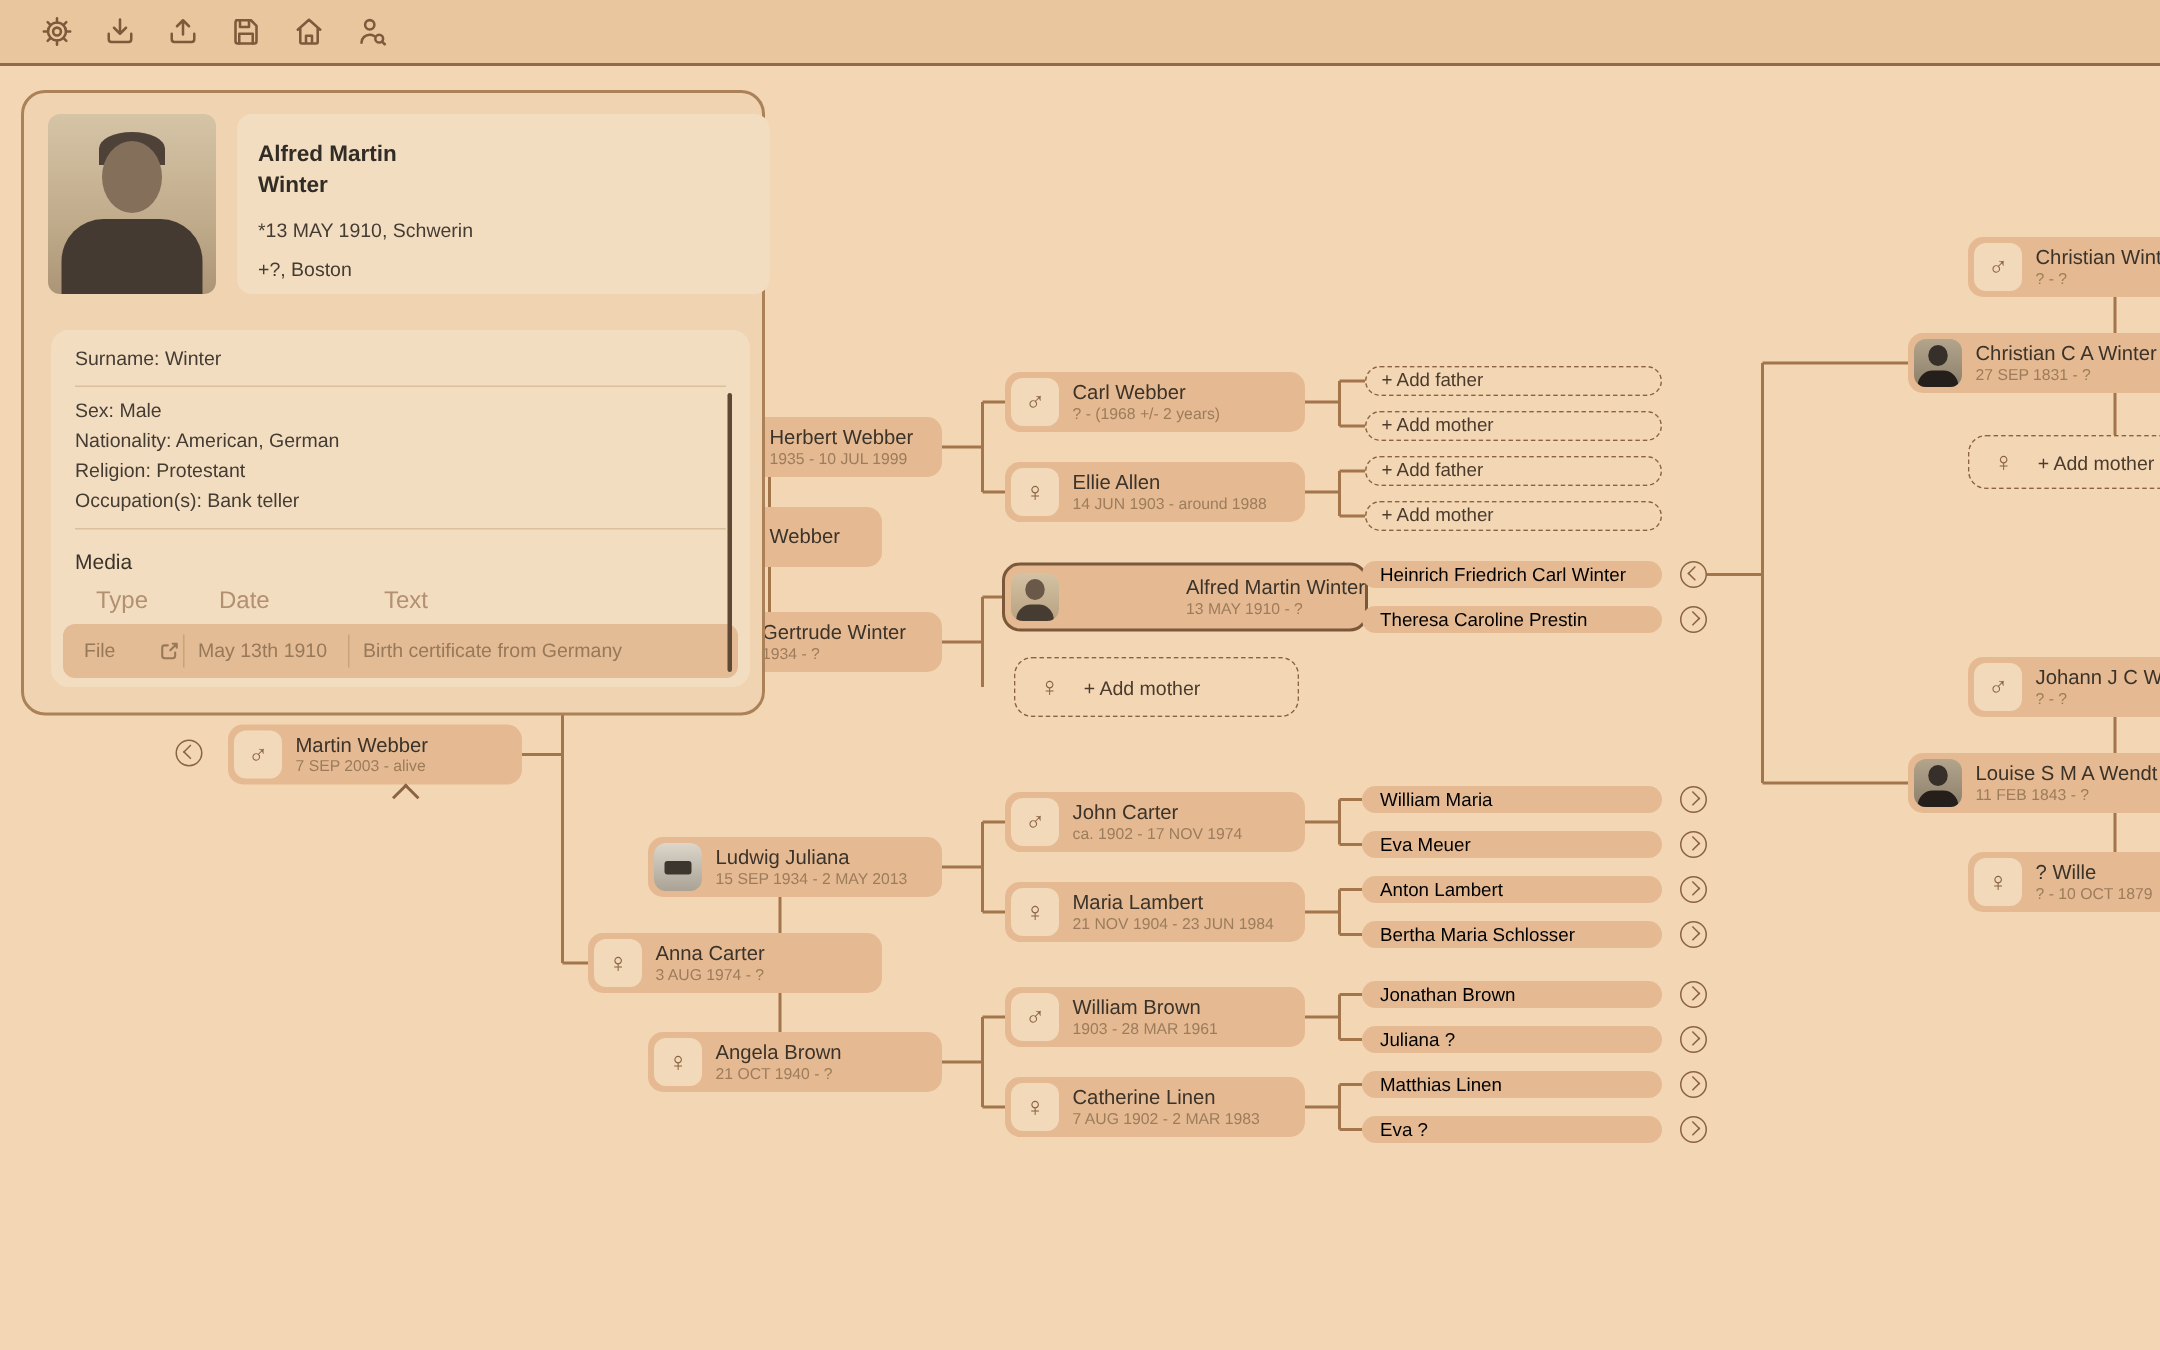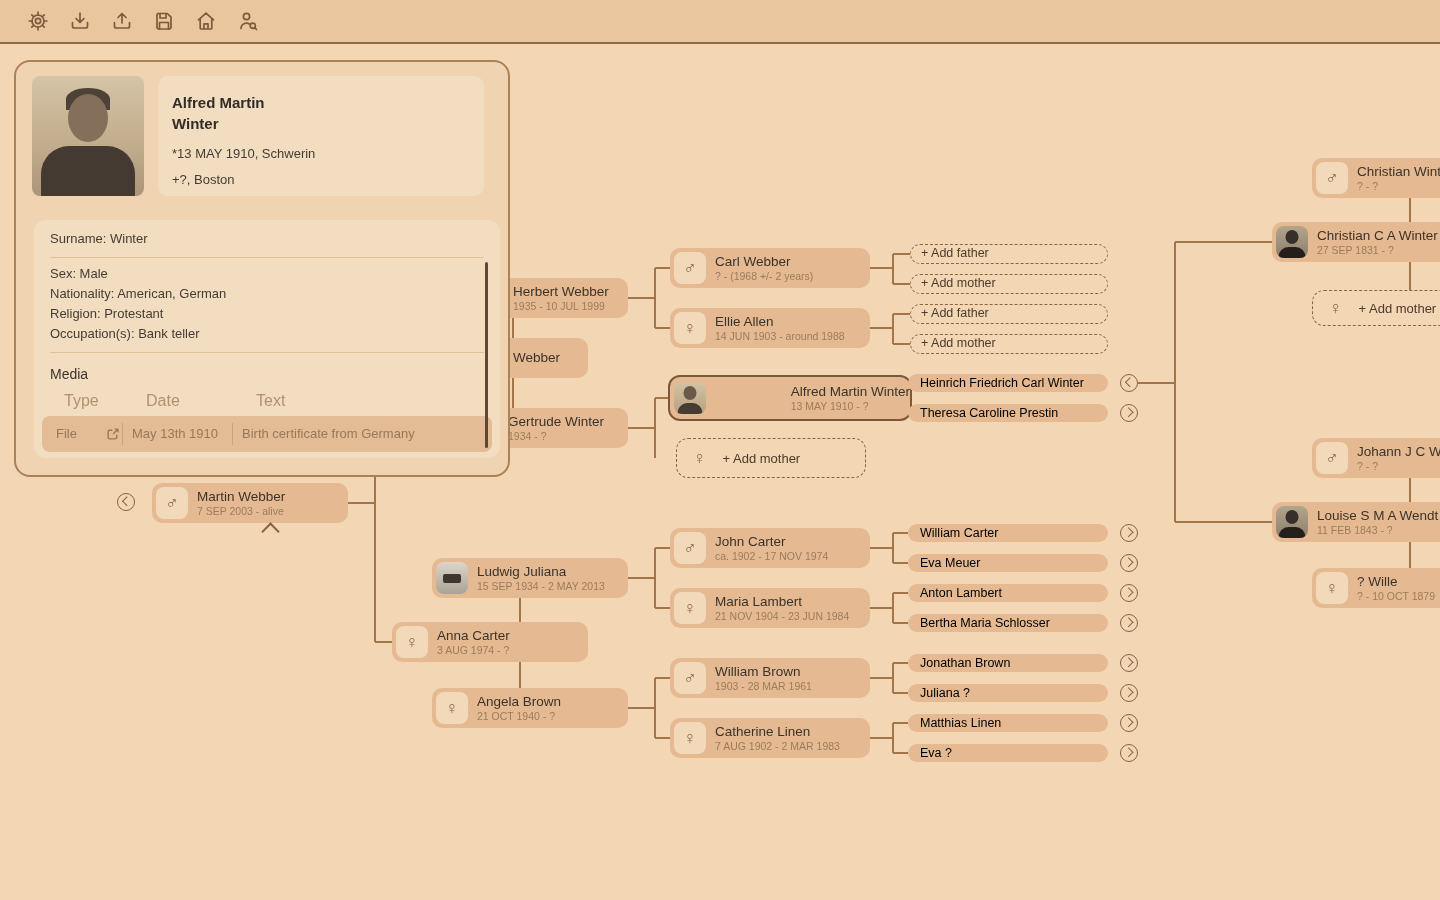--- a/index.html
+++ b/index.html
@@ -38,21 +38,21 @@
   .cbtn i{position:absolute;width:5.5px;height:5.5px;border-right:1.6px solid #8a6342;border-bottom:1.6px solid #8a6342;top:4.4px;}
   .cbtn.r i{transform:rotate(-45deg);left:3.6px;}
   .cbtn.l i{transform:rotate(135deg);left:5.8px;}
   
   .panel{position:absolute;left:14px;top:60px;width:496px;height:417px;background:#f0d4b2;border:2px solid #ab8157;border-radius:16px;box-sizing:border-box;z-index:10;}
   .bigpp{position:absolute;left:16px;top:14px;width:112px;height:120px;border-radius:8px;overflow:hidden;background:linear-gradient(180deg,#d6c4a7 0%,#c0ab8b 60%,#ab9576 100%);}
   .bigpp .hair{position:absolute;left:50%;top:12px;transform:translateX(-50%);width:44px;height:22px;border-radius:50% 50% 0 0;background:#4e4138;}
   .bigpp .face{position:absolute;left:50%;top:18px;transform:translateX(-50%);width:40px;height:48px;border-radius:50%;background:#84705a;}
   .bigpp .torso{position:absolute;left:50%;bottom:-6px;transform:translateX(-50%);width:94px;height:56px;border-radius:28px 28px 0 0;background:#453a31;}
   .bigpp .collar{position:absolute;left:50%;bottom:36px;transform:translateX(-50%);width:12px;height:14px;background:#d8cbb4;}
-  .ncard{position:absolute;left:142px;top:14px;width:326px;height:120px;background:#f3ddc1;border-radius:10px;}
+  .ncard{position:absolute;left:142px;top:14px;width:326px;height:120px;background:#f3ddc1;border-radius:10px;padding-left:29px;}
   .ncard .big{font-size:15px;font-weight:bold;color:#322c26;line-height:21px;}
   .ncard .ln{font-size:13px;color:#443c33;}
   .dcard{position:absolute;left:18px;top:158px;width:466px;height:238px;background:#f3ddc1;border-radius:12px;}
   .dtext{position:absolute;font-size:13px;color:#443c33;white-space:nowrap;}
   .divider{position:absolute;height:1px;background:#dcc09c;}
   .mediahead{position:absolute;font-size:14px;font-weight:500;color:#3b332a;}
   .colhead{position:absolute;font-size:16px;color:#b29070;}
   .mrow{position:absolute;left:8px;top:196px;width:450px;height:36px;background:#e3bb94;border-radius:8px;}
   .mcell{position:absolute;top:0;height:36px;line-height:36px;font-size:13px;color:#97795a;white-space:nowrap;}
   .vdiv{position:absolute;top:7px;width:1px;height:22px;background:#c9a478;}
@@ -260,21 +260,21 @@
 
   <div class="pill" style="left:908px;top:374px;width:200px;">Heinrich Friedrich Carl Winter</div>
   <div class="cbtn l" style="left:1120px;top:374px;">
       <i></i>
     </div>
   <div class="pill" style="left:908px;top:404px;width:200px;">Theresa Caroline Prestin</div>
   <div class="cbtn r" style="left:1120px;top:404px;">
       <i></i>
     </div>
 
-  <div class="pill" style="left:908px;top:524px;width:200px;">William Carter</div>
+  <div class="pill" style="left:908px;top:524px;width:200px;">William Maria</div>
   <div class="cbtn r" style="left:1120px;top:524px;">
       <i></i>
     </div>
   <div class="pill" style="left:908px;top:554px;width:200px;">Eva Meuer</div>
   <div class="cbtn r" style="left:1120px;top:554px;">
       <i></i>
     </div>
   <div class="pill" style="left:908px;top:584px;width:200px;">Anton Lambert</div>
   <div class="cbtn r" style="left:1120px;top:584px;">
       <i></i>

